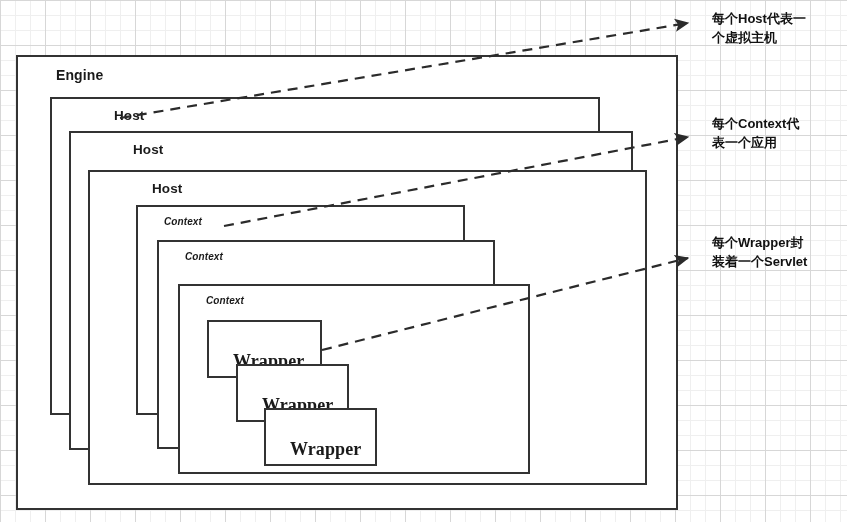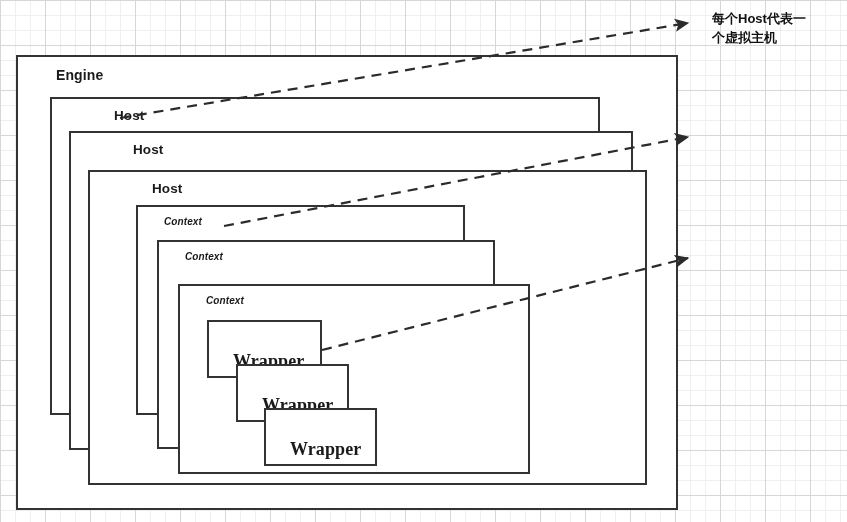--- a/index.html
+++ b/index.html
@@ -140,16 +140,20 @@
     <line x1="120" y1="118" x2="688" y2="23" stroke="#2b2b2b" stroke-width="2.2" stroke-dasharray="10 7" marker-end="url(#arrowhead)"></line>
 
     <line x1="224" y1="226" x2="688" y2="137" stroke="#2b2b2b" stroke-width="2.2" stroke-dasharray="10 7" marker-end="url(#arrowhead)"></line>
 
     <line x1="322" y1="350" x2="688" y2="258" stroke="#2b2b2b" stroke-width="2.2" stroke-dasharray="10 7" marker-end="url(#arrowhead)"></line>
   </svg>
 
   <div class="note" style="left:712px; top:10px;">每个Host代表一
 个虚拟主机</div>
 
+  <div class="note" style="left:712px; top:115px;">每个Context代
+表一个应用</div>
 
+  <div class="note" style="left:712px; top:234px;">每个Wrapper封
+装着一个Servlet</div>
 
 
 </div>
 
 </body></html>

